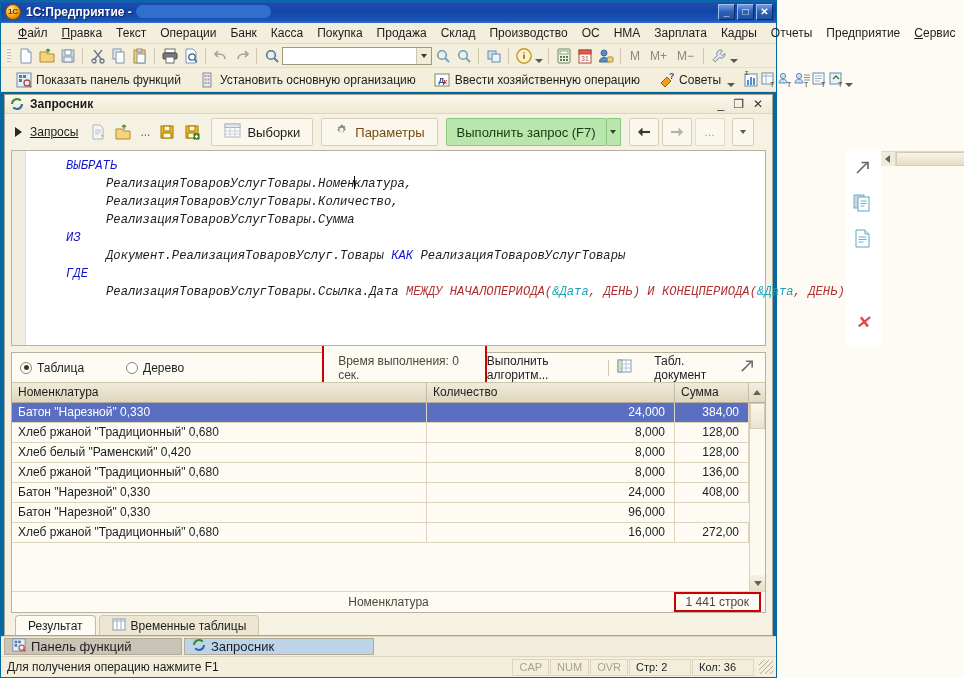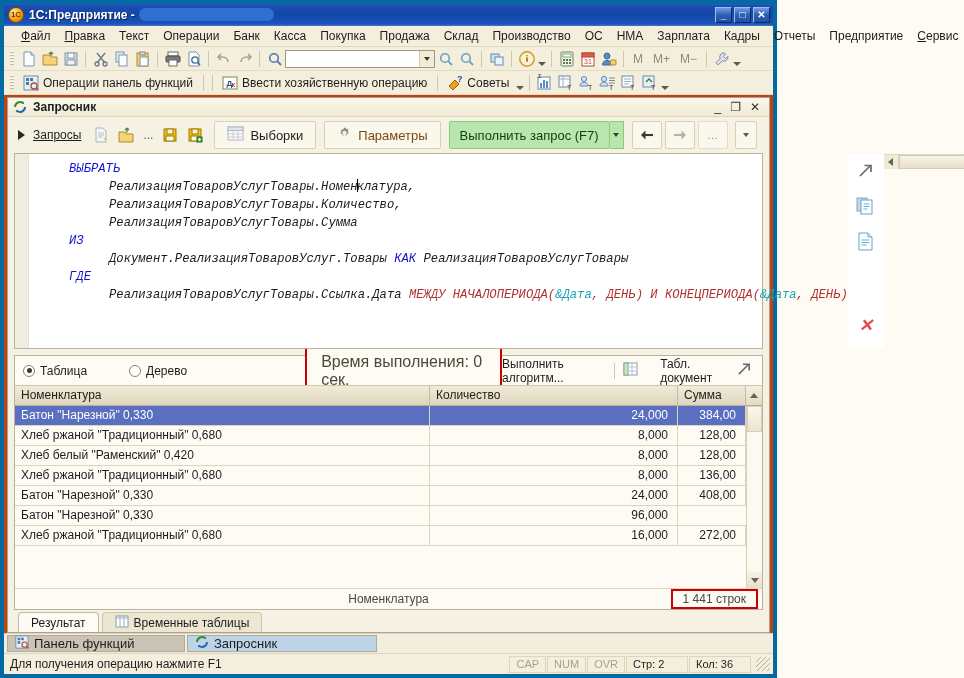--- a/index.html
+++ b/index.html
@@ -9,22 +9,22 @@
     overflow: hidden;
     font-family: "Liberation Sans", sans-serif;
     font-size: 12px;
     background: #fdfbf3;
   }
 
   
   #app-window {
     position: absolute; left: 0; top: 0;
     width: 777px; height: 678px;
-    background: #c2410c;
-    border: 4px solid #0369a1;
+    background: #0369a1;
+    border: 1px solid #0369a1;
     display: flex; flex-direction: column;
   }
 
   
   .titlebar {
     height: 22px;
     background: linear-gradient(to bottom, #2a5fbd 0%, #1b4eb0 8%, #1446a8 45%, #1b54ba 90%, #3a74cf 100%);
     display: flex; align-items: center;
     padding: 0 2px 0 4px;
     color: #fff;
@@ -232,22 +232,22 @@
   .radio { display:flex; align-items:center; gap:5px; margin-right:42px; cursor:default; }
   .radio .dot {
     width:12px; height:12px; border-radius:50%;
     border:1px solid #8c8470; background:#fff;
     display:flex; align-items:center; justify-content:center;
   }
   .radio .dot i { width:5px;height:5px;border-radius:50%;background:#3a3a2a;display:block; }
   .radio span { font-size:12px; color:#1d1d1d; }
   .exec-time {
     border: 2px solid #cc0000;
-    padding: 20px 14px; font-size:16px; color:#4a4a3a;
-    background:#fdfbf3; margin-left: 76px;
+    padding: 20px 14px; font-size:12px; color:#4a4a3a;
+    background:#fdfbf3; margin-left: 96px;
   }
   .res-right { margin-left:auto; display:flex; align-items:center; gap:8px; }
   .res-link { font-size:12px; color:#1d1d1d; cursor:default; }
   .res-vsep { width:1px;height:16px;background:#d0c8ae; }
 
   
   .grid-wrap { flex:1 1 auto; display:flex; flex-direction:column; min-height:0; border-top:1px solid #cfc7ad; }
   .grid-head {
     display:flex; height:20px; flex:none;
     background: linear-gradient(to bottom,#f0ebd9,#ded6bd);
@@ -538,23 +538,39 @@
             <rect x="1" y="1" width="14" height="14" fill="#e8eef6" stroke="#6a8aaa"></rect>
             <g fill="#4a7aa8">
               <rect x="3" y="3" width="3" height="3"></rect>
               <rect x="7" y="3" width="3" height="3"></rect>
               <rect x="3" y="7" width="3" height="3"></rect>
             </g>
             <circle cx="11" cy="11" r="3" fill="none" stroke="#b04a3a" stroke-width="1.3"></circle>
             <path d="M13.2 13.2L15 15" stroke="#b04a3a" stroke-width="1.5"></path>
           </svg>
       </span>
-      <span class="tb-label">Операции панель функций</span>
-    </div>
-    <div class="tb-sep"></div>
+      <span class="tb-label">Показать панель функций</span>
+    </div>
+    <div class="tb-sep"></div>
+    <div class="tb-txtbtn">
+      <span class="tb-btn">
+        <svg width="16" height="16" viewBox="0 0 16 16">
+            <rect x="4" y="1" width="8" height="14" fill="#e9e9e9" stroke="#8a8a8a"></rect>
+            <g fill="#9aa8b5">
+              <rect x="5.5" y="3" width="2" height="2"></rect>
+              <rect x="8.5" y="3" width="2" height="2"></rect>
+              <rect x="5.5" y="6.5" width="2" height="2"></rect>
+              <rect x="8.5" y="6.5" width="2" height="2"></rect>
+              <rect x="5.5" y="10" width="2" height="2"></rect>
+              <rect x="8.5" y="10" width="2" height="2"></rect>
+            </g>
+          </svg>
+      </span>
+      <span class="tb-label">Установить основную организацию</span>
+    </div>
     <div class="tb-sep"></div>
     <div class="tb-txtbtn">
       <span class="tb-btn">
         <svg width="16" height="16" viewBox="0 0 16 16">
             <rect x="1" y="2" width="14" height="12" fill="#fff" stroke="#7a8a5a"></rect>
             <text x="4.5" y="11" font-size="8" fill="#2a4a8a" font-family="sans-serif" font-weight="bold">Д</text>
             <text x="9.5" y="11.5" font-size="7" fill="#b03030" font-family="sans-serif" font-weight="bold">к</text>
           </svg>
       </span>
       <span class="tb-label">Ввести хозяйственную операцию</span>

